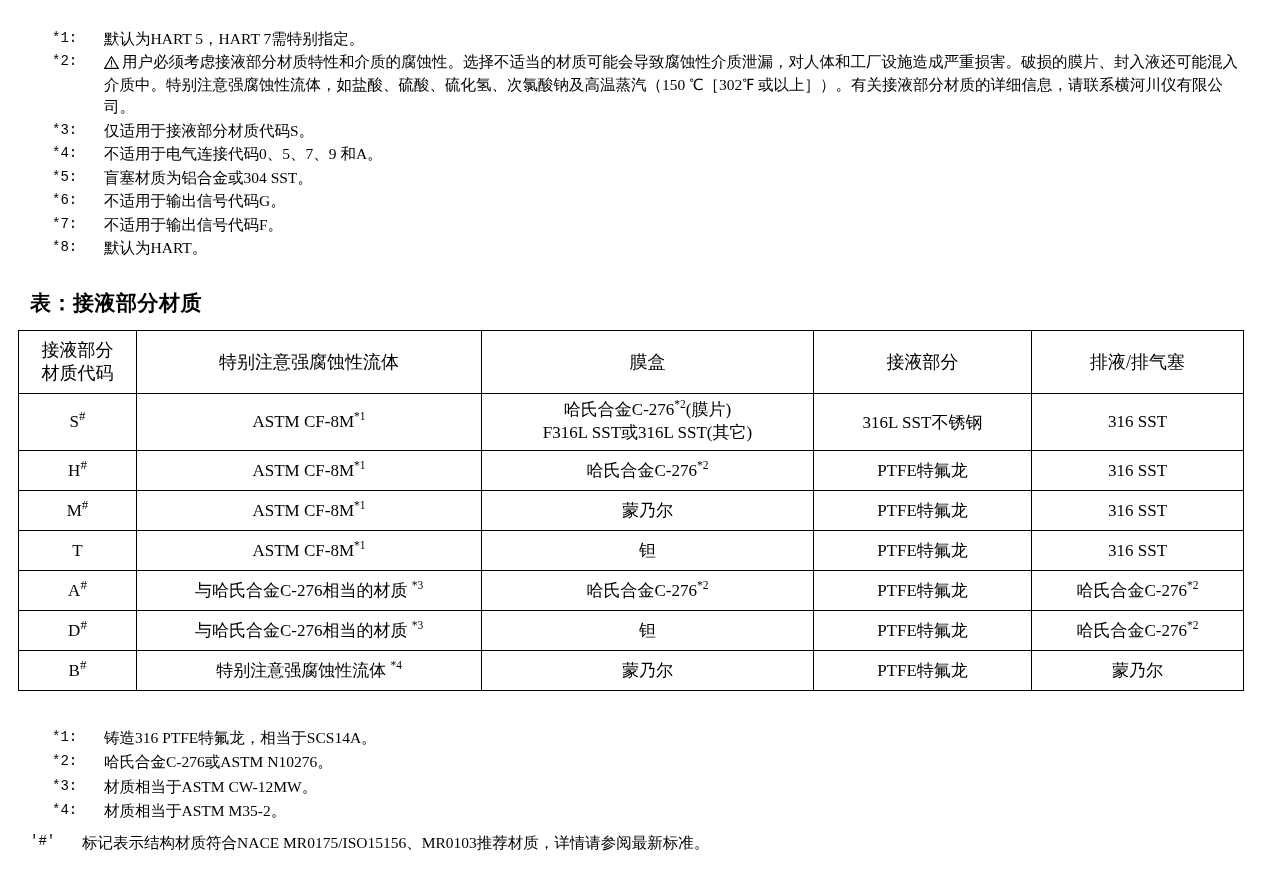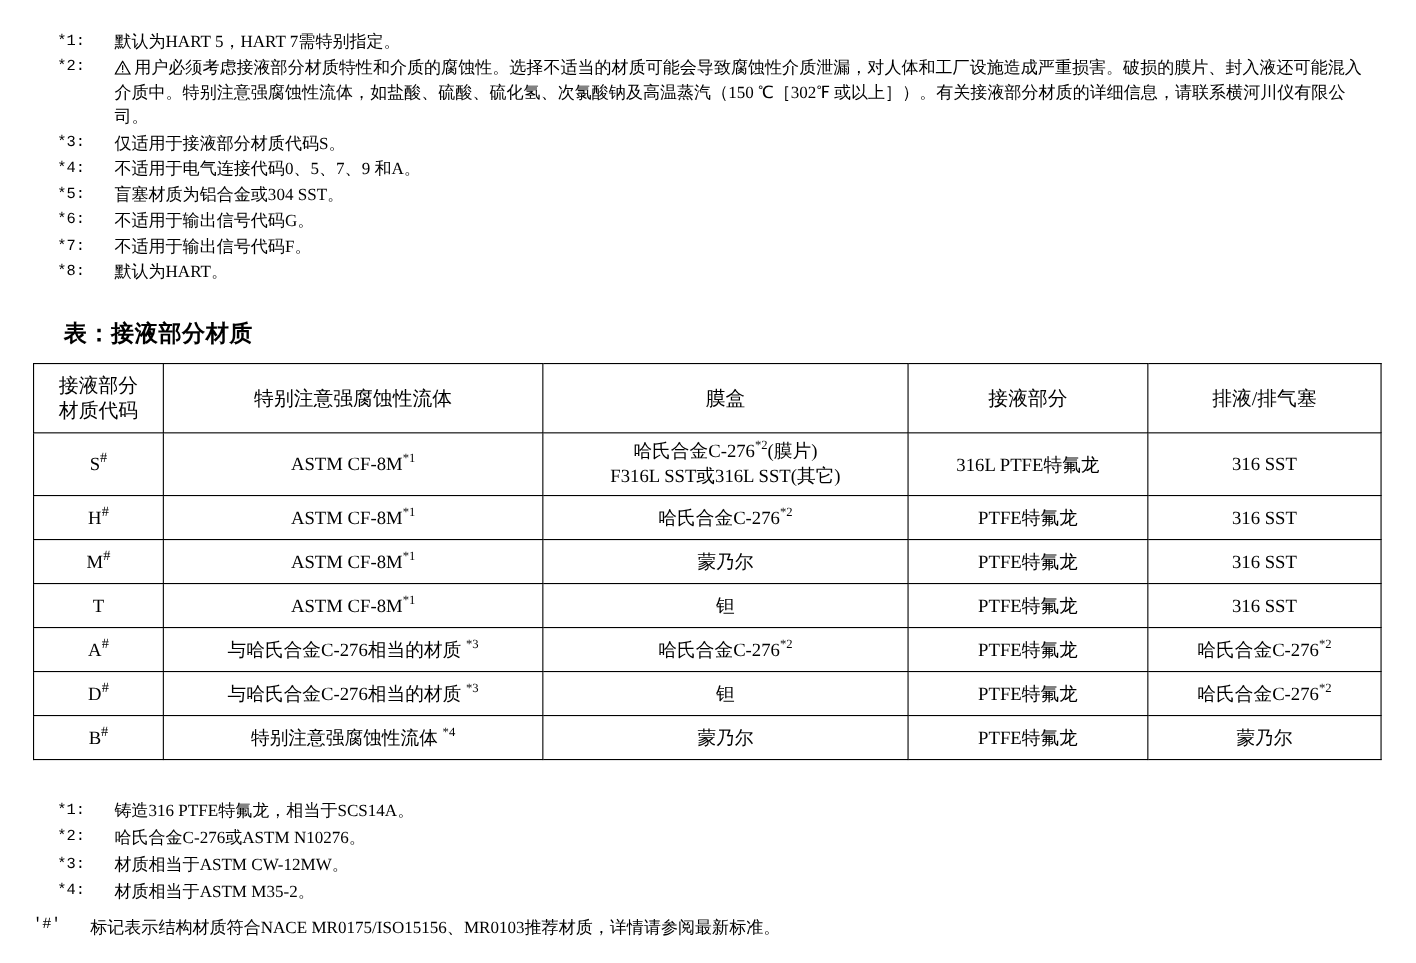--- a/index.html
+++ b/index.html
@@ -62,27 +62,26 @@
 
   
   .table-title {
     position: absolute;
     left: 30px;
     top: 289px;
     font-family: "Liberation Sans", sans-serif;
     font-weight: bold;
     font-size: 21px;
     letter-spacing: 0.5px;
-    margin-left: 28px;
   }
 
   
   .mat-table {
     position: absolute;
-    left: 30px;
+    left: 18px;
     top: 330px;
     width: 1225px;
     border-collapse: collapse;
     table-layout: fixed;
   }
   .mat-table td, .mat-table th {
     border: 1px solid #000;
     text-align: center;
     vertical-align: middle;
     font-family: "Liberation Serif", serif;
@@ -230,21 +229,21 @@
     </thead>
     <tbody>
 
       <tr class="row-tall">
         <td class="code-cell"><span>S</span><sup class="hash">#</sup></td>
         <td class="txt"><span>ASTM CF-8M</span><sup>*1</sup></td>
         <td class="txt two-line">
           <span>哈氏合金C-276</span><sup>*2</sup><span>(膜片)</span><br>
           <span>F316L SST或316L SST(其它)</span>
         </td>
-        <td class="txt">316L PTFE特氟龙</td>
+        <td class="txt">316L SST不锈钢</td>
         <td class="txt"><span>316 SST</span><sup></sup></td>
       </tr>
 
       <tr class="row-norm">
         <td class="code-cell"><span>H</span><sup class="hash">#</sup></td>
         <td class="txt"><span>ASTM CF-8M</span><sup>*1</sup></td>
         <td class="txt"><span>哈氏合金C-276</span><sup>*2</sup></td>
         <td class="txt">PTFE特氟龙</td>
         <td class="txt"><span>316 SST</span><sup></sup></td>
       </tr>

